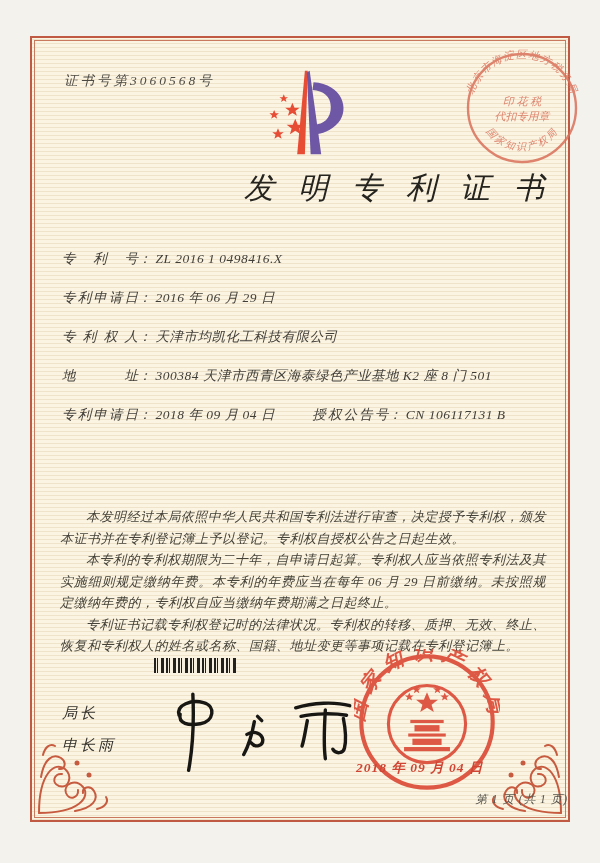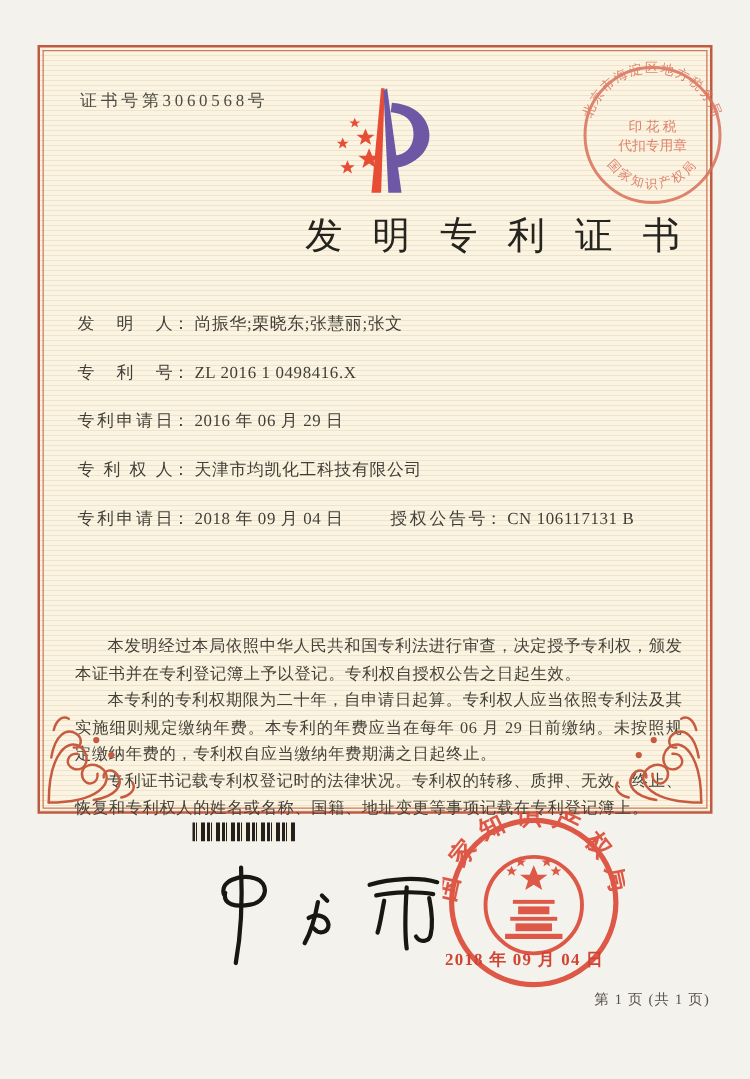--- a/index.html
+++ b/index.html
@@ -3,24 +3,25 @@
 <meta charset="utf-8">
 <style>
   * { margin:0; padding:0; box-sizing:border-box; }
   html,body { width:600px; height:863px; }
   body {
     background:#f4f2ec;
     font-family:"Liberation Serif","DejaVu Serif",serif;
     position:relative; overflow:hidden;
   }
   .cert {
-    position:absolute; left:30px; top:36px; width:540px; height:615px;
+    position:absolute; left:30px; top:36px; width:540px; height:786px;
     border:2px solid #c05a42;
     background-color:#fbf4e2;
     background-image:repeating-linear-gradient(0deg, rgba(209,183,141,0.28) 0px, rgba(209,183,141,0.28) 1px, transparent 1px, transparent 4px);
+    font-style:italic;
   }
   .cert::before {
     content:""; position:absolute; inset:2px;
     border:1px solid #c97a5e; pointer-events:none;
   }
   .cert-no {
     position:absolute; left:32px; top:34px;
     font-size:13.5px; color:#4d4a44; letter-spacing:3px;
   }
   .logo { position:absolute; left:222px; top:24px; width:96px; height:98px; }
@@ -105,49 +106,53 @@
     <text x="60" y="72" font-size="11" fill="#d9705a" text-anchor="middle">代扣专用章</text>
     <text font-size="10" fill="#d9705a" letter-spacing="2">
       <textPath href="#ts-bot" startOffset="50%" text-anchor="middle">国家知识产权局</textPath>
     </text>
   </svg>
 
   <div class="title">发明专利证书</div>
 
   <div class="fields">
     <div class="frow">
-      <span class="flabel">发明人</span><span class="fcolon">：</span><span class="fvalue">尚振华;栗晓东;张慧丽;张文</span>
-    </div>
-    <div class="frow">
       <span class="flabel">专利号</span><span class="fcolon">：</span><span class="fvalue">ZL 2016 1 0498416.X</span>
     </div>
     <div class="frow">
       <span class="flabel">专利申请日</span><span class="fcolon">：</span><span class="fvalue">2016 年 06 月 29 日</span>
     </div>
     <div class="frow">
       <span class="flabel">专利权人</span><span class="fcolon">：</span><span class="fvalue">天津市均凯化工科技有限公司</span>
+    </div>
+    <div class="frow">
+      <span class="flabel">地址</span><span class="fcolon">：</span><span class="fvalue">300384 天津市西青区海泰绿色产业基地 K2 座 8 门 501</span>
     </div>
     <div class="frow frow-pair">
       <span>
         <span class="flabel">专利申请日</span><span class="fcolon">：</span><span class="fvalue">2018 年 09 月 04 日</span>
       </span>
       <span class="pair2">
         <span class="flabel">授权公告号</span><span class="fcolon">：</span><span class="fvalue">CN 106117131 B</span>
       </span>
     </div>
   </div>
 
   <div class="paras">
     <p>本发明经过本局依照中华人民共和国专利法进行审查，决定授予专利权，颁发本证书并在专利登记簿上予以登记。专利权自授权公告之日起生效。</p>
     <p>本专利的专利权期限为二十年，自申请日起算。专利权人应当依照专利法及其实施细则规定缴纳年费。本专利的年费应当在每年 06 月 29 日前缴纳。未按照规定缴纳年费的，专利权自应当缴纳年费期满之日起终止。</p>
     <p>专利证书记载专利权登记时的法律状况。专利权的转移、质押、无效、终止、恢复和专利权人的姓名或名称、国籍、地址变更等事项记载在专利登记簿上。</p>
   </div>
 
   <div class="barcode"></div>
 
+  <div class="director">
+    <div>局长</div>
+    <div>申长雨</div>
+  </div>
 
   <svg class="signature" viewBox="0 0 200 100" fill="none" stroke="#181714" stroke-width="3.2" stroke-linecap="round">
     <path d="M18,38 C15,28 30,23 41,26 C53,29 51,44 38,46 C27,48 17,46 19,37"></path>
     <path d="M31,18 C32,40 31,68 27,90"></path>
     <path d="M89,44 C87,55 84,66 79,75"></path>
     <path d="M82,56 C89,52 96,55 97,61 C97,67 90,69 86,64"></path>
     <path d="M92,39 l4,4"></path>
     <path d="M128,31 C144,26 165,25 179,29"></path>
     <path d="M139,43 C137,53 136,61 134,67"></path>
     <path d="M156,33 C155,49 154,65 156,79"></path>

